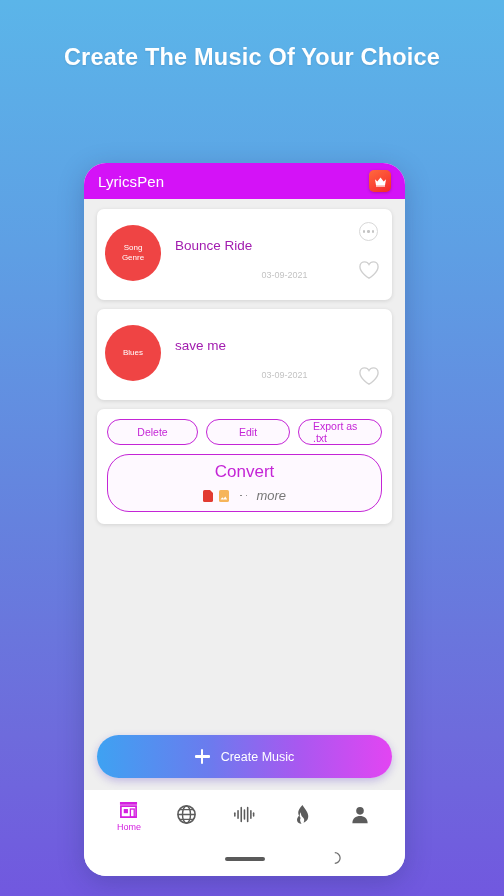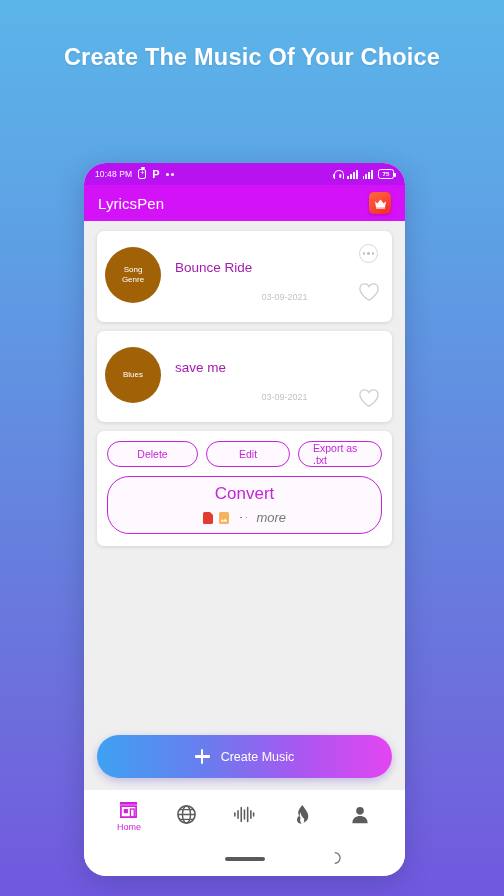--- a/index.html
+++ b/index.html
@@ -131,21 +131,21 @@
     border-radius:7px;
     box-shadow:0 1px 4px rgba(0,0,0,.12);
     position:relative;
     padding:13px 14px 11px 14px;
     margin-bottom:9px;
     min-height:91px;
   }
   .genre-circle {
     position:absolute; left:8px; top:16px;
     width:56px; height:56px; border-radius:50%;
-    background:#a16207;
+    background:#ef4444;
     display:flex; align-items:center; justify-content:center;
     flex-direction:column;
     color:#ffffff; font-size:8px; line-height:10px;
     text-align:center;
   }
   .song-title {
     margin-left:64px;
     font-size:13.5px;
     color:#a21caf;
     padding-top:16px;
@@ -263,49 +263,20 @@
   }
   .sys-back { position:absolute; right:60px; top:8px; }
 </style>
 </head>
 <body>
 
 <div class="headline">Create The Music Of Your Choice</div>
 
 <div class="phone">
 
-  <div class="statusbar">
-    <div class="sb-left">
-      <span class="sb-time">10:48 PM</span>
-      <span class="ic-batsaver"></span>
-      <span class="ic-p">P</span>
-      <span class="sb-dots">
-          <i></i>
-          <i></i>
-        </span>
-    </div>
-    <div class="sb-right">
-      <span class="ic-headphone"></span>
-      <span class="bars">
-          <s></s>
-          <s></s>
-          <s></s>
-          <s></s>
-        </span>
-      <span class="bars">
-          <s></s>
-          <s></s>
-          <s></s>
-          <s></s>
-        </span>
-      <span class="ic-battery">
-        <span>75</span>
-      </span>
-    </div>
-  </div>
 
   <div class="appbar">
     <div class="app-title">LyricsPen</div>
     <div class="premium-btn">
       <svg class="crown" width="13" height="11" viewBox="0 0 13 11">
         <path d="M1 3.2 L3.3 5.6 L6.5 1.4 L9.7 5.6 L12 3.2 L11 9.2 L2 9.2 Z" fill="#ffffff"></path>
         <rect x="2" y="9.4" width="9" height="1.2" fill="#ffffff"></rect>
       </svg>
     </div>
   </div>

